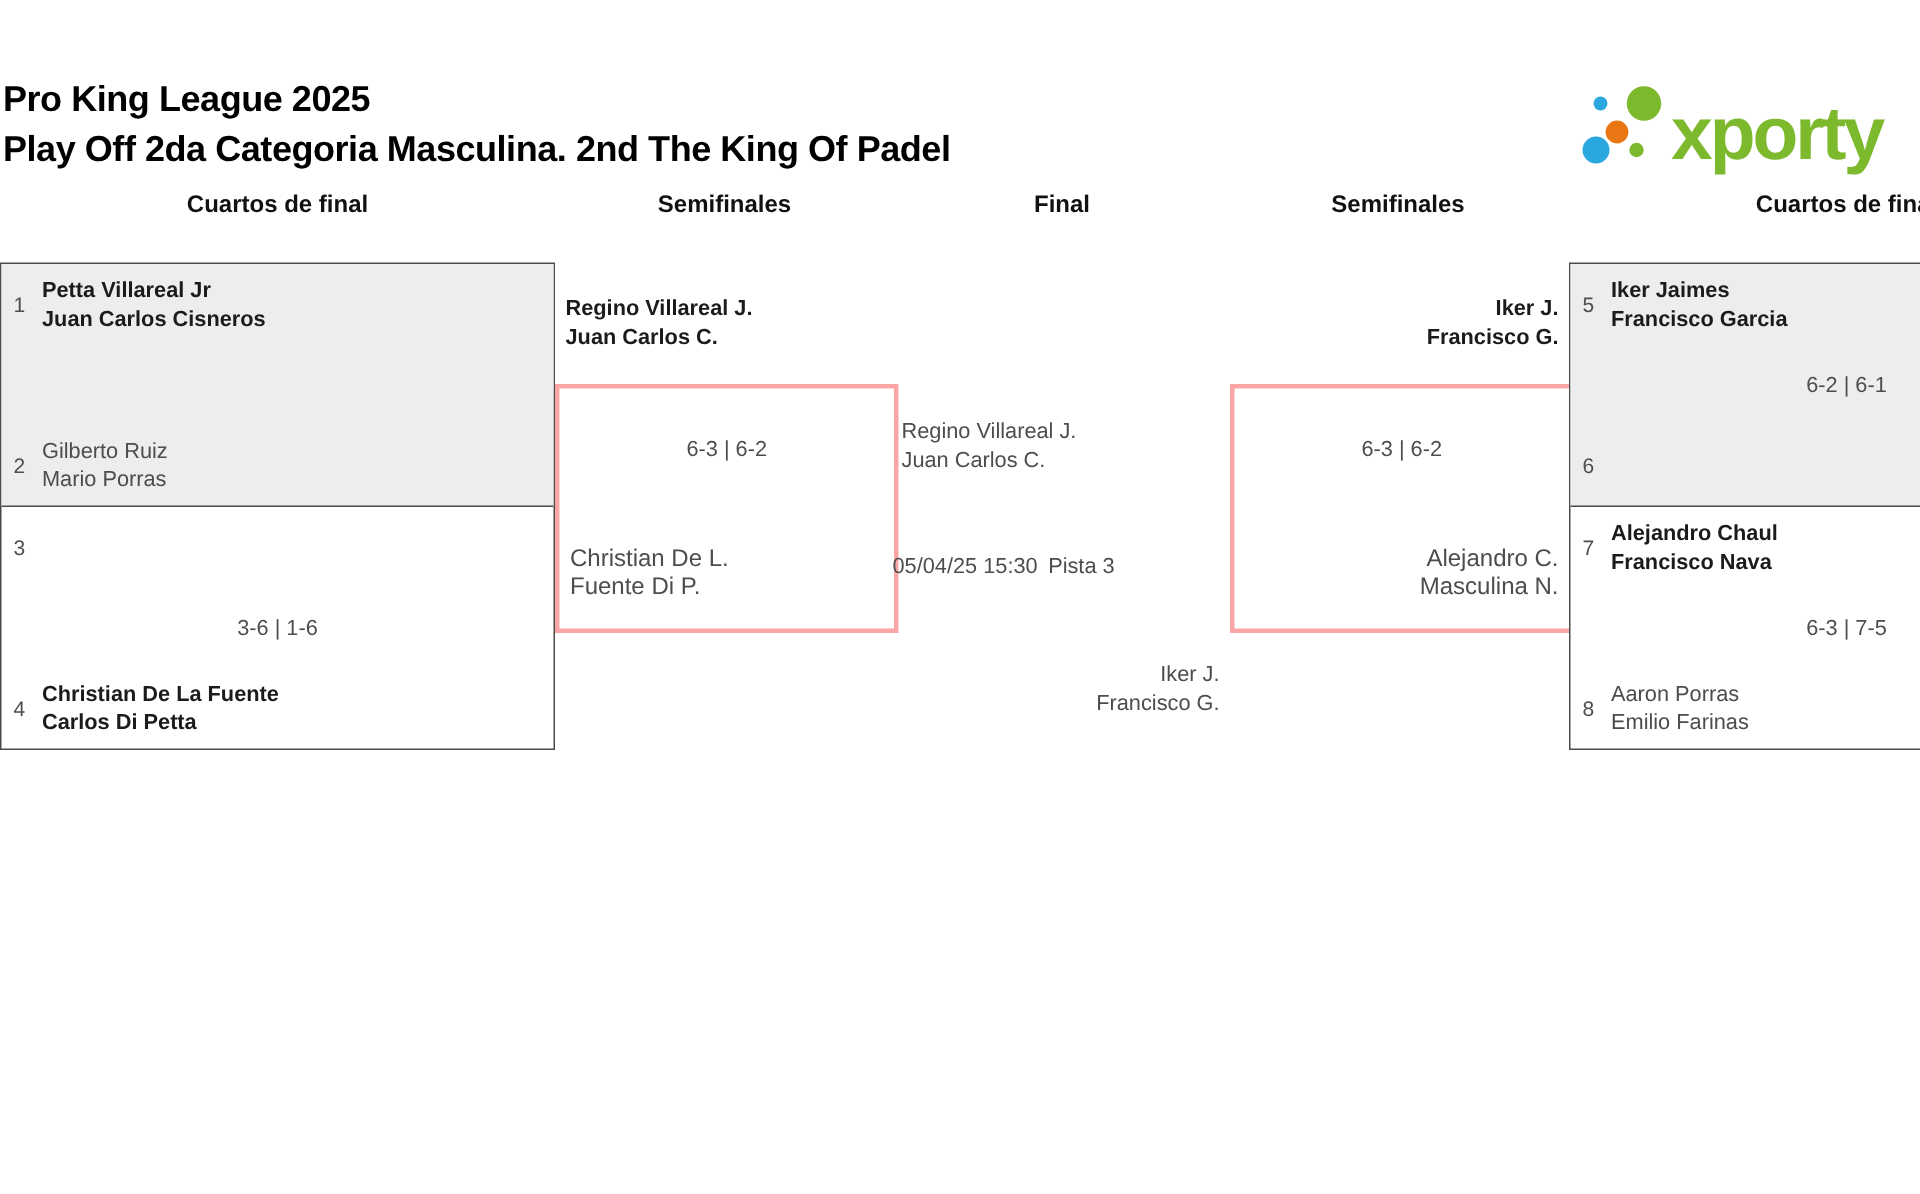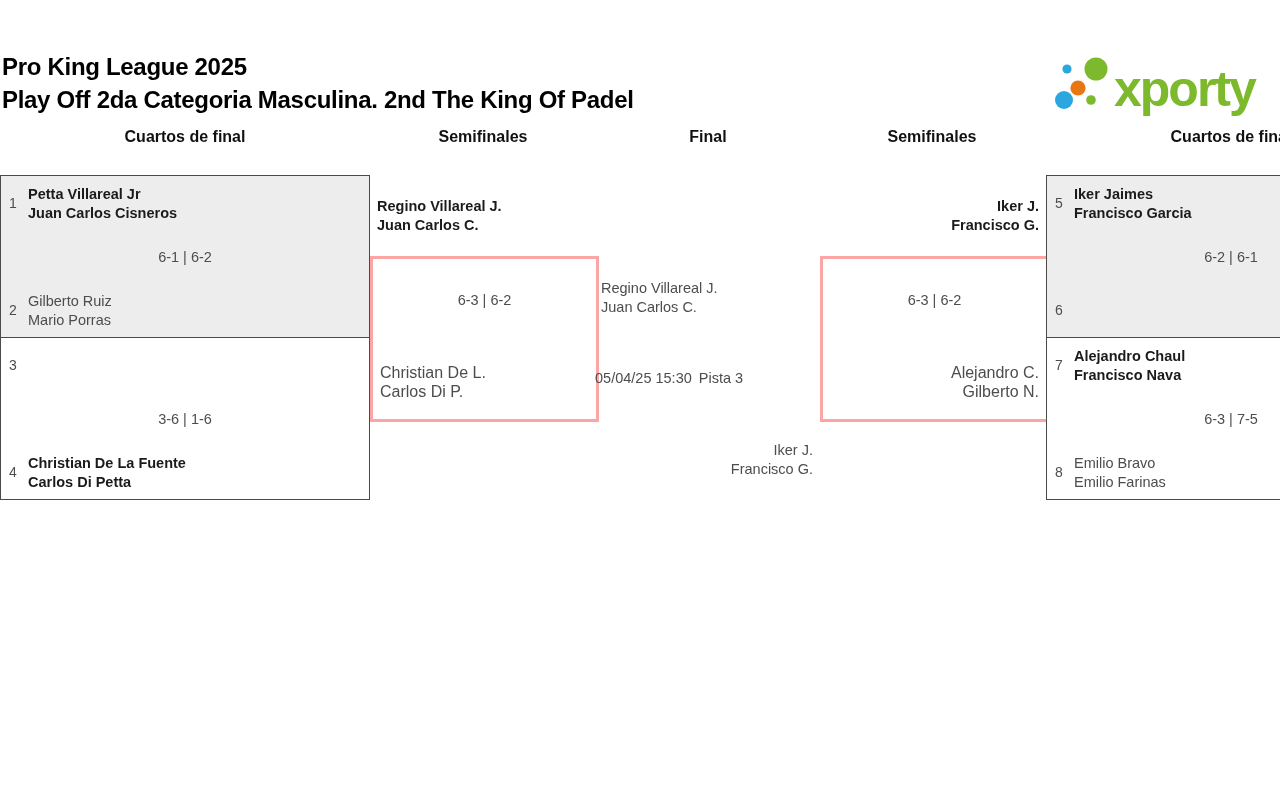--- a/index.html
+++ b/index.html
@@ -67,21 +67,20 @@
   <div class="col-header" style="left:1231px">Cuartos de final</div>
 
   <div class="qf" style="left:0">
     <div class="shade"></div>
 
     <div class="seed s1">1</div>
     <div class="team t1 winner">
       <div>Petta Villareal Jr</div>
       <div>Juan Carlos Cisneros</div>
     </div>
-    <div class="score sc1">6-1 | 6-2</div>
     <div class="seed s2">2</div>
     <div class="team t2">
       <div>Gilberto Ruiz</div>
       <div>Mario Porras</div>
     </div>
 
     <div class="seed s3">3</div>
     <div class="score sc2">3-6 | 1-6</div>
     <div class="seed s4">4</div>
     <div class="team t4 winner">
@@ -91,21 +90,21 @@
   </div>
 
   <div class="sf-winner" style="left:377px">
     <div>Regino Villareal J.</div>
     <div>Juan Carlos C.</div>
   </div>
   <div class="sf" style="left:370px">
     <div class="score">6-3 | 6-2</div>
     <div class="sf-loser al">
       <div>Christian De L.</div>
-      <div>Carlos Di P.</div>
+      <div>Fuente Di P.</div>
     </div>
   </div>
 
   <div class="final-team" style="left:601px;top:231px">
     <div>Regino Villareal J.</div>
     <div>Juan Carlos C.</div>
   </div>
   <div class="final-schedule">
     <span>05/04/25 15:30</span><span class="court">Pista 3</span>
   </div>
@@ -115,21 +114,21 @@
   </div>
 
   <div class="sf-winner" style="left:820px;width:219px;text-align:right">
     <div>Iker J.</div>
     <div>Francisco G.</div>
   </div>
   <div class="sf" style="left:820px">
     <div class="score">6-3 | 6-2</div>
     <div class="sf-loser ar">
       <div>Alejandro C.</div>
-      <div>Gilberto N.</div>
+      <div>Masculina N.</div>
     </div>
   </div>
 
   <div class="qf" style="left:1046px">
     <div class="shade"></div>
 
     <div class="seed s1">5</div>
     <div class="team t1 winner">
       <div>Iker Jaimes</div>
       <div>Francisco Garcia</div>
@@ -142,18 +141,18 @@
     </div>
 
     <div class="seed s3">7</div>
     <div class="team t3 winner">
       <div>Alejandro Chaul</div>
       <div>Francisco Nava</div>
     </div>
     <div class="score sc2">6-3 | 7-5</div>
     <div class="seed s4">8</div>
     <div class="team t4">
-      <div>Emilio Bravo</div>
+      <div>Aaron Porras</div>
       <div>Emilio Farinas</div>
     </div>
   </div>
 
 </div>
 
 </body></html>

